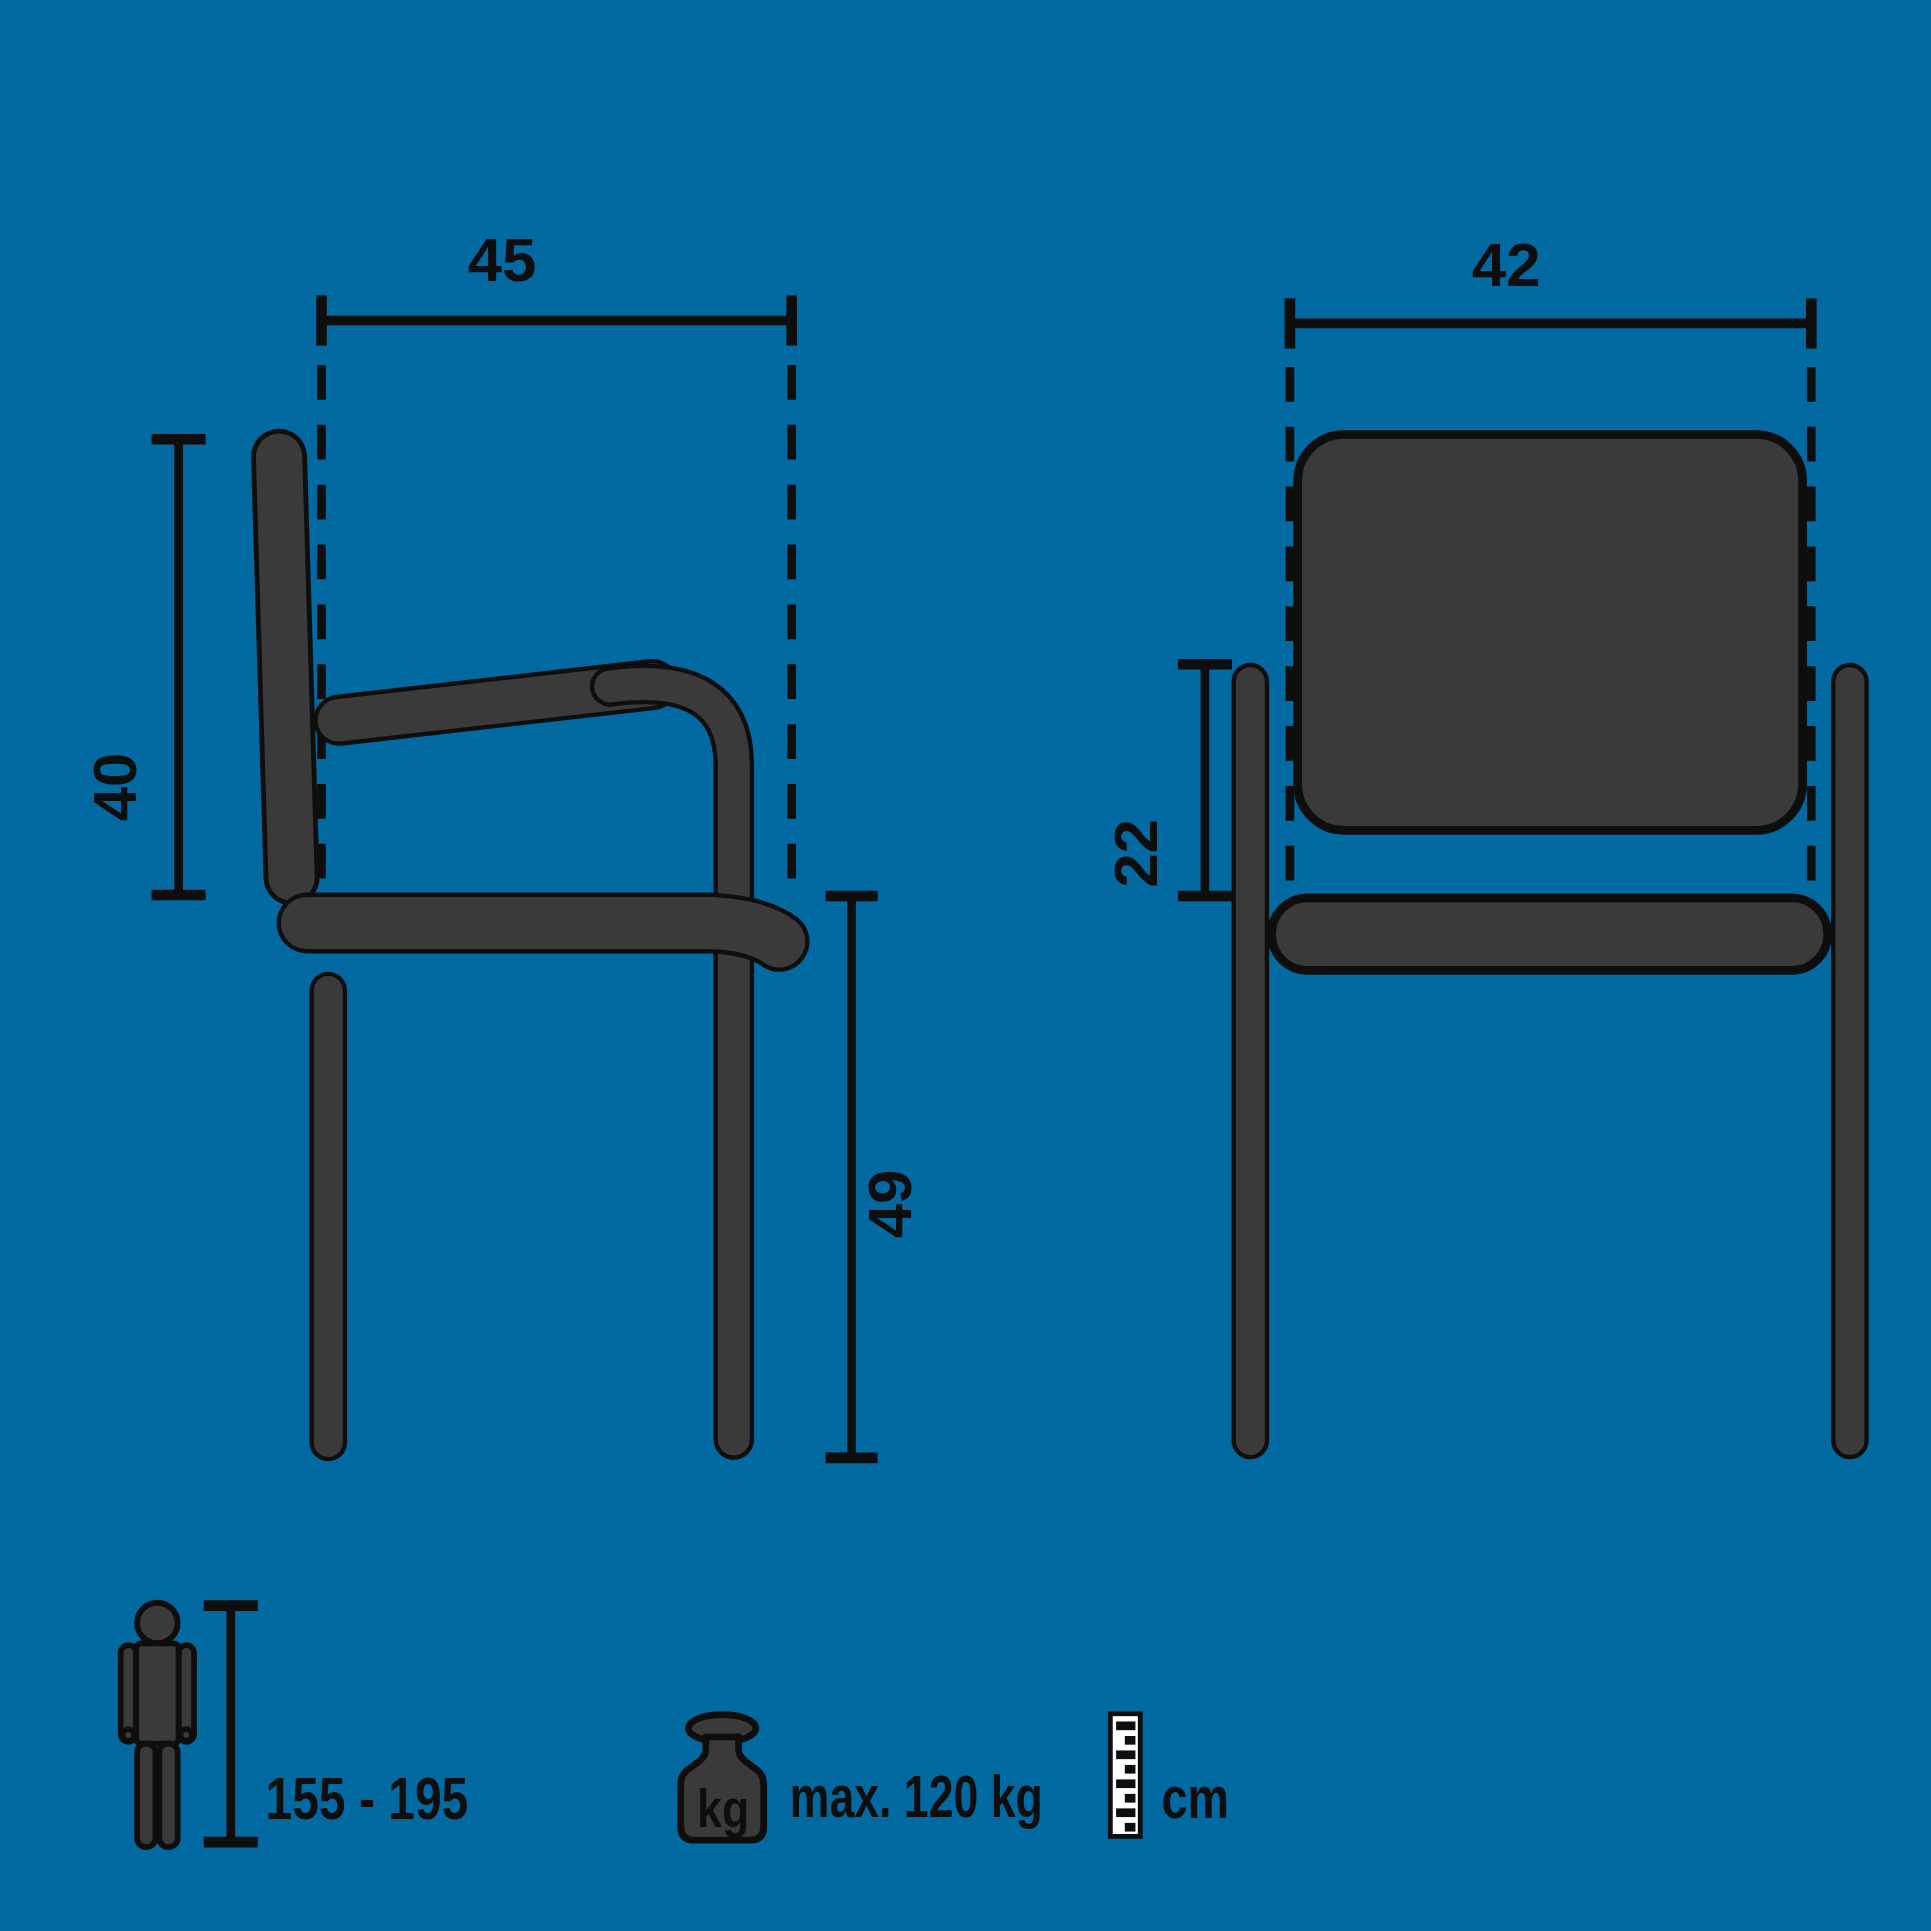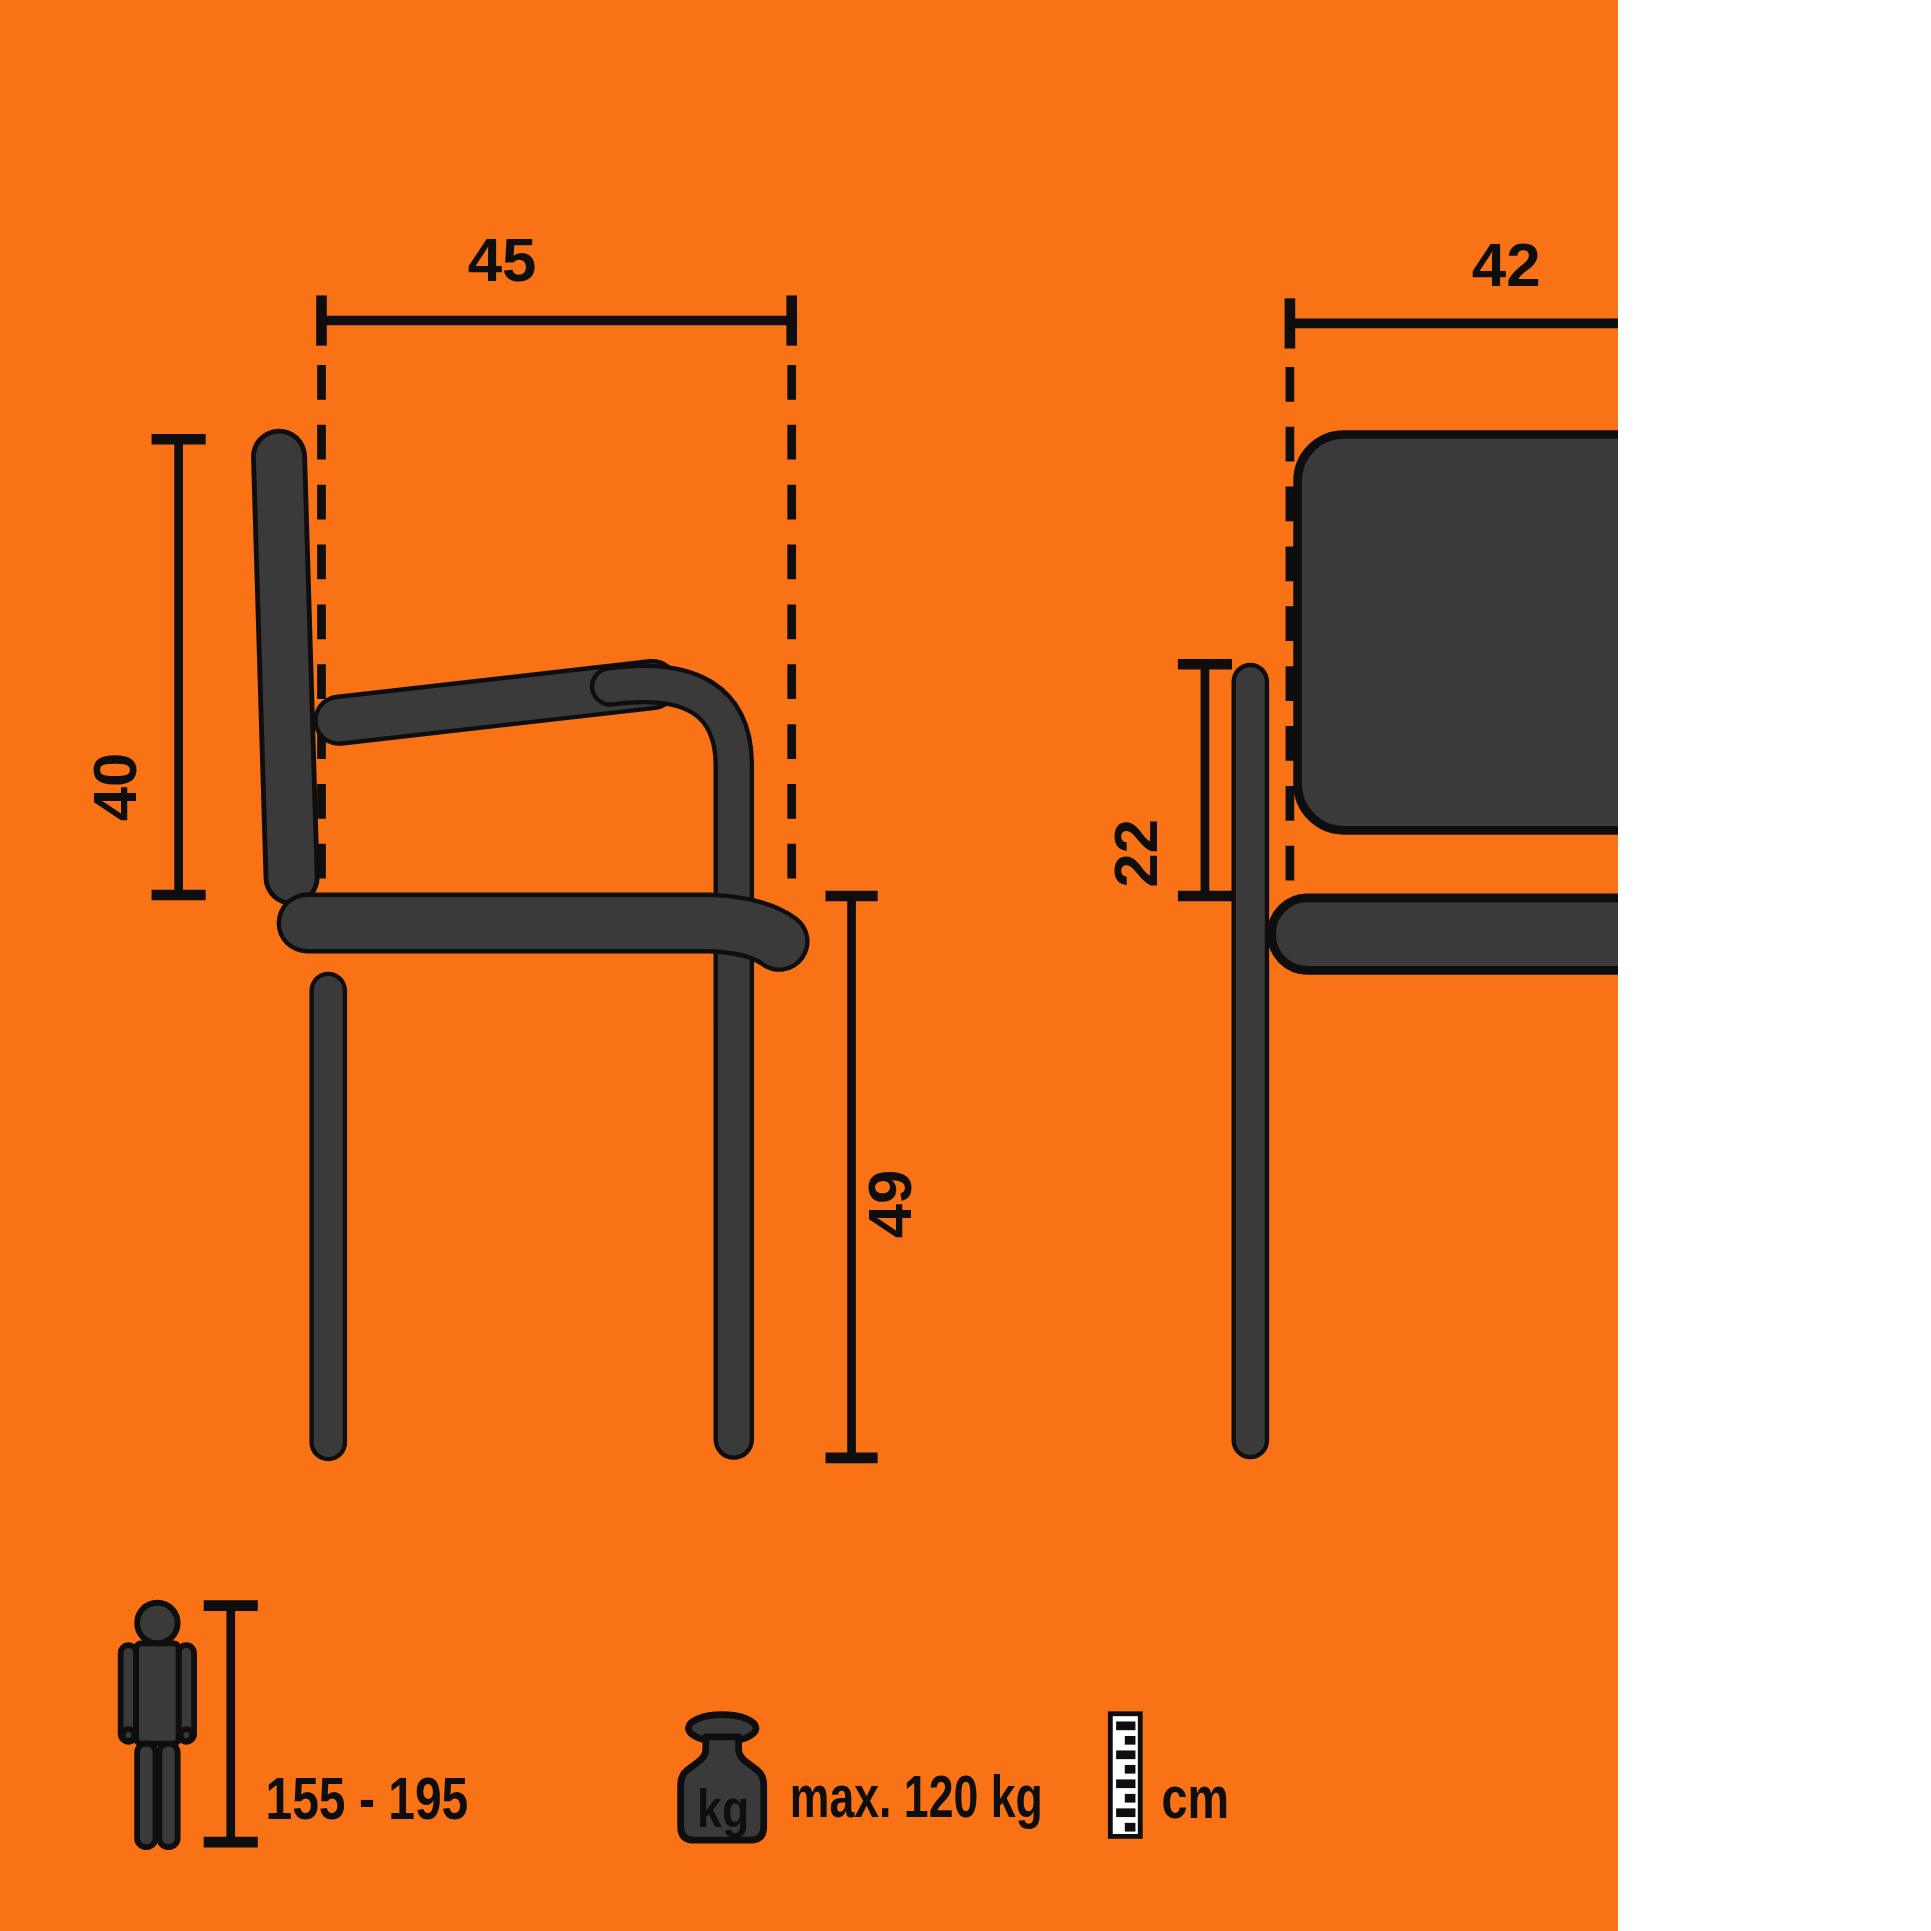--- a/index.html
+++ b/index.html
@@ -1,17 +1,17 @@
 <!DOCTYPE html>
 <html><head>
 <meta charset="utf-8">
 <style>
   html,body{margin:0;padding:0;background:#ffffff;}
   .stage{
-    width:1618px;height:1931px;background:#f97316;
+    width:1931px;height:1931px;background:#0369a1;
     font-family:"Liberation Sans", sans-serif;
     position:relative;overflow:hidden;
   }
   svg{display:block;}
   .dim-num{
     font-family:"Liberation Sans", sans-serif;
     font-weight:700;font-size:64px;fill:#0e0e0e;
   }
   .legend-txt{
     font-family:"Liberation Sans", sans-serif;

